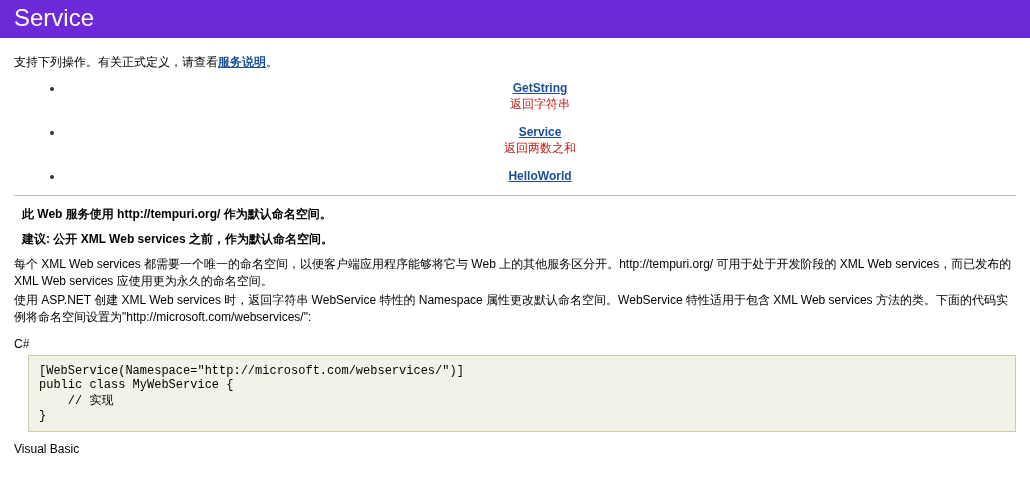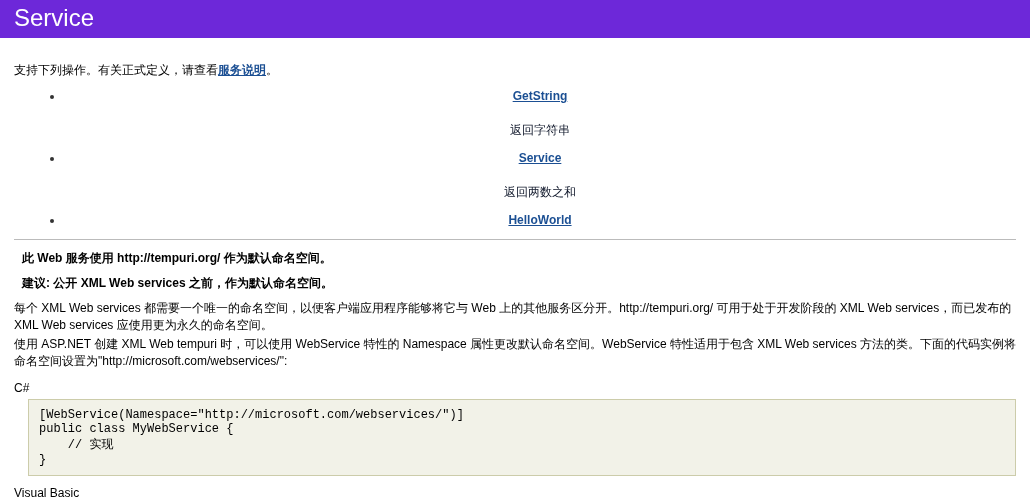--- a/index.html
+++ b/index.html
@@ -14,42 +14,42 @@
     background: #6d28d9;
     color: #fff;
     padding: 4px 14px 6px 14px;
     font-size: 24px;
     font-family: Verdana, Arial, sans-serif;
   }
   .content {
     padding: 10px 14px;
   }
   .intro {
-    margin: 14px 0 10px 0;
+    margin: 6px 0 10px 0;
   }
   a.svc-link {
     color: #1b4f93;
     text-decoration: underline;
     font-weight: bold;
   }
   ul.ops {
     margin: 4px 0 12px 50px;
     padding: 0;
     text-align: center;
   }
   ul.ops li {
     margin: 6px 0 12px 0;
     list-style: disc;
     color: #333;
   }
   ul.ops li .op-desc {
     display: block;
-    color: #0f172a;
+    color: #b91c1c;
     font-weight: normal;
-    margin-top: 19px;
+    margin-top: 1px;
   }
   hr.sep {
     border: none;
     border-top: 1px solid #bbb;
     margin: 6px 0 10px 0;
   }
   p.bold {
     font-weight: bold;
     margin: 8px 8px;
   }
@@ -97,21 +97,21 @@
       <a href="#" class="svc-link">HelloWorld</a>
     </li>
   </ul>
 
   <hr class="sep">
 
   <p class="bold">此 Web 服务使用 http://tempuri.org/ 作为默认命名空间。</p>
   <p class="bold">建议: 公开 XML Web services 之前，作为默认命名空间。</p>
 
   <p class="body">每个 XML Web services 都需要一个唯一的命名空间，以便客户端应用程序能够将它与 Web 上的其他服务区分开。http://tempuri.org/ 可用于处于开发阶段的 XML Web services，而已发布的 XML Web services 应使用更为永久的命名空间。</p>
-  <p class="body">使用 ASP.NET 创建 XML Web tempuri 时，可以使用 WebService 特性的 Namespace 属性更改默认命名空间。WebService 特性适用于包含 XML Web services 方法的类。下面的代码实例将命名空间设置为"http://microsoft.com/webservices/":</p>
+  <p class="body">使用 ASP.NET 创建 XML Web services 时，返回字符串 WebService 特性的 Namespace 属性更改默认命名空间。WebService 特性适用于包含 XML Web services 方法的类。下面的代码实例将命名空间设置为"http://microsoft.com/webservices/":</p>
 
   <p class="lang-label">C#</p>
   <pre class="code">[WebService(Namespace="http://microsoft.com/webservices/")]
 public class MyWebService {
     // 实现
 }</pre>
 
   <p class="lang-label">Visual Basic</p>
 
 </div>

